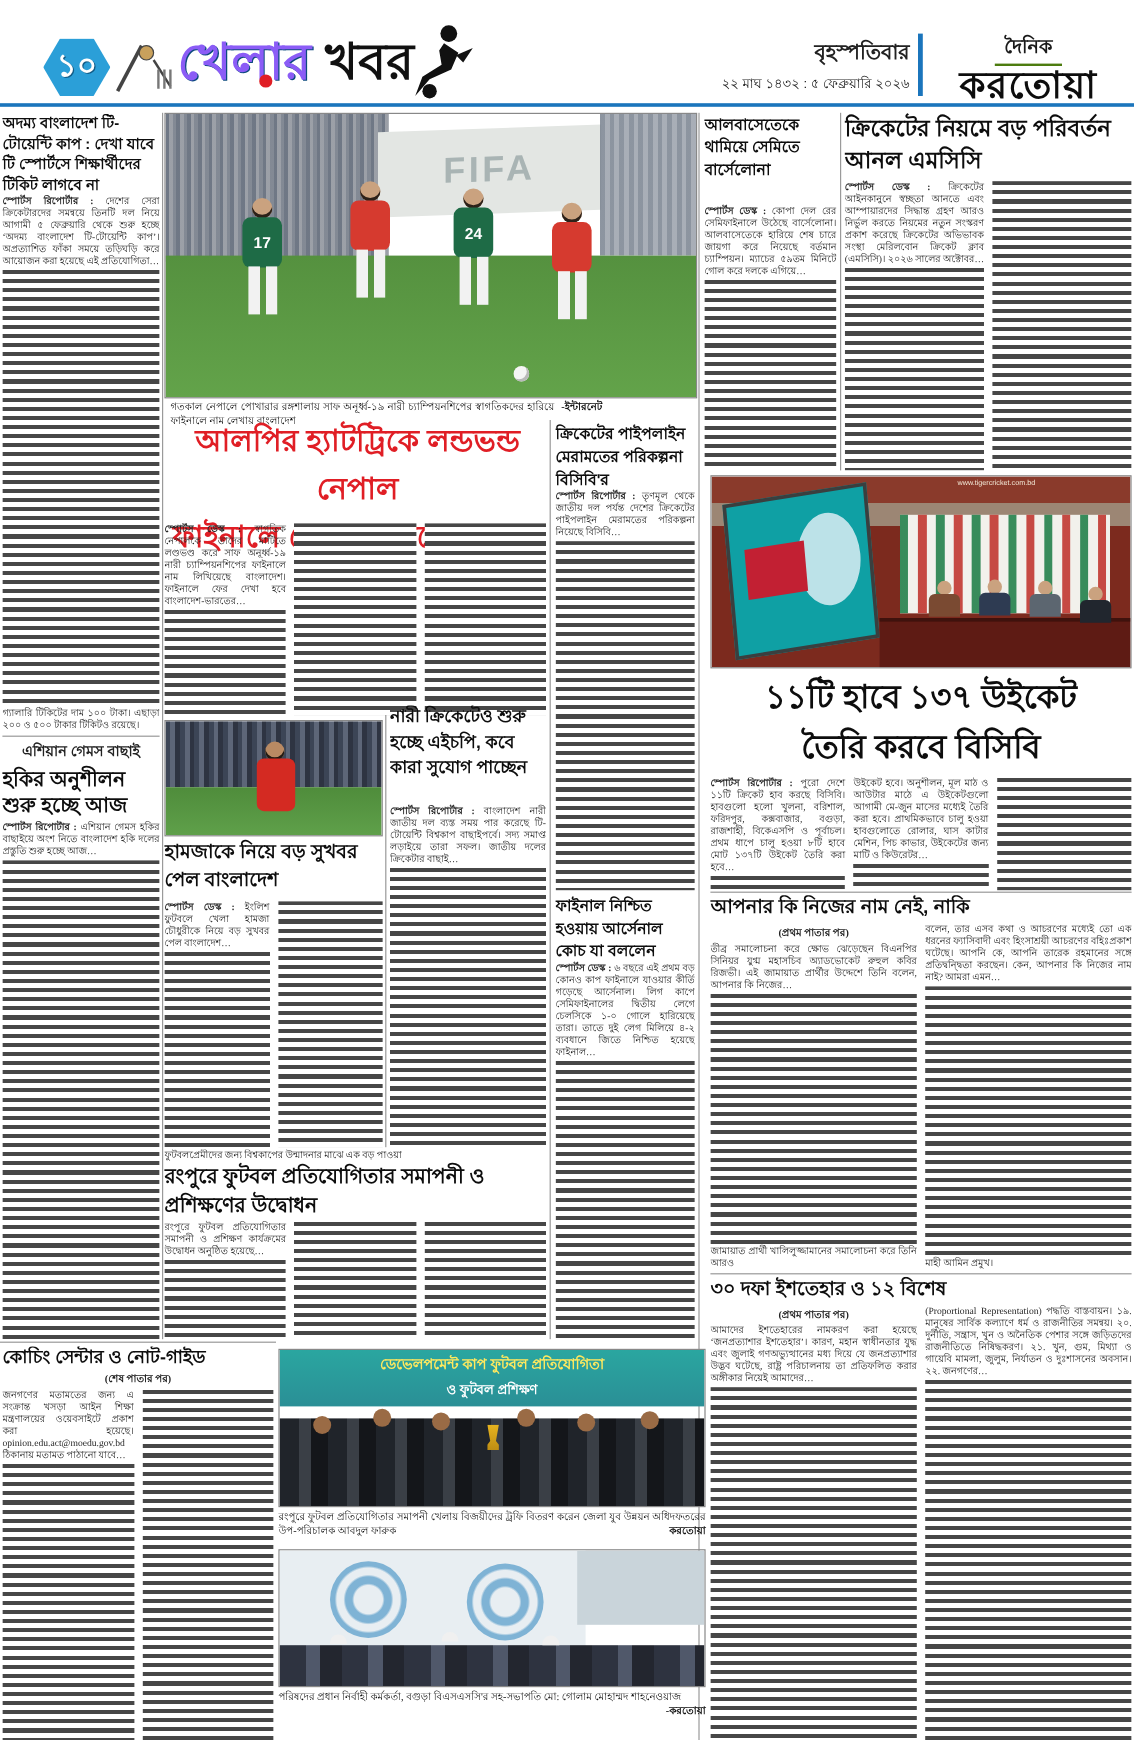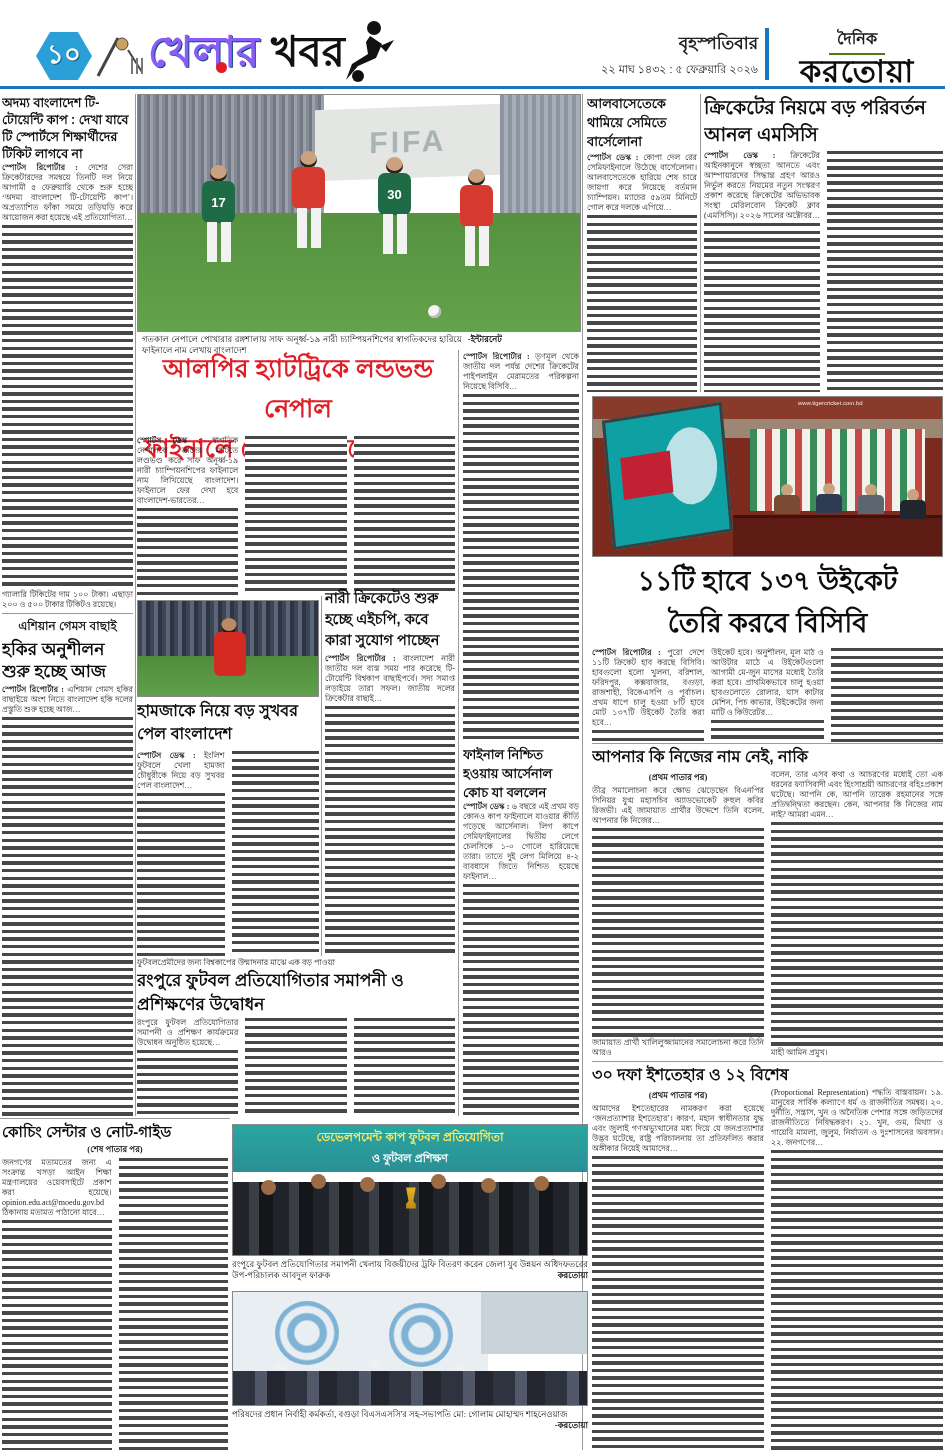--- a/index.html
+++ b/index.html
@@ -172,21 +172,21 @@
       <div class="p-legs"></div>
     </div>
     <div class="player" style="left:150px;top:56px">
       <div class="p-head"></div>
       <div class="p-torso t-red"></div>
       <div class="p-legs"></div>
     </div>
     <div class="player" style="left:236px;top:62px">
       <div class="p-head"></div>
       <div class="p-torso t-green">
-          <span>30</span>
+          <span>24</span>
         </div>
       <div class="p-legs"></div>
     </div>
     <div class="player" style="left:318px;top:74px">
       <div class="p-head"></div>
       <div class="p-torso t-red"></div>
       <div class="p-legs"></div>
     </div>
     <div class="ball" style="left:290px;top:210px"></div>
   </div>
@@ -210,20 +210,21 @@
       <div>
           <div class="greek"></div>
         </div>
       <div>
           <div class="greek"></div>
         </div>
     </div>
   </div>
 
   <div class="art" style="left:463px;top:352px;width:116px;height:390px">
+    <h3 class="hl" style="font-size:13px;line-height:19px">ক্রিকেটের পাইপলাইন মেরামতের পরিকল্পনা বিসিবি'র</h3>
     <p class="bt"><span class="byline">স্পোর্টস রিপোর্টার :</span>
       <span>তৃণমূল থেকে জাতীয় দল পর্যন্ত দেশের ক্রিকেটের পাইপলাইন মেরামতের পরিকল্পনা নিয়েছে বিসিবি…</span></p>
     <div class="greek"></div>
   </div>
 
   <div class="ph" style="left:137px;top:600px;width:182px;height:97px">
     <div class="pf-crowd"></div>
     <div class="pf-pitch"></div>
     <div class="pf-man-head"></div>
     <div class="pf-man-body"></div>
@@ -239,21 +240,21 @@
           <div class="greek"></div>
         </div>
     </div>
   </div>
   <div class="art" style="left:137px;top:699px;width:182px;height:49px">
     <h3 class="hl hl-center" style="font-size:16px;line-height:23px">হামজাকে নিয়ে বড় সুখবর পেল বাংলাদেশ</h3>
   </div>
 
   <div class="art" style="left:325px;top:588px;width:130px;height:368px">
     <h3 class="hl" style="font-size:14.5px;line-height:21px">নারী ক্রিকেটেও শুরু হচ্ছে এইচপি, কবে কারা সুযোগ পাচ্ছেন</h3>
-    <p class="bt" style="margin-top:3px"><span class="byline">স্পোর্টস রিপোর্টার :</span>
+    <p class="bt" style="margin-top:20px"><span class="byline">স্পোর্টস রিপোর্টার :</span>
       <span>বাংলাদেশ নারী জাতীয় দল ব্যস্ত সময় পার করেছে টি-টোয়েন্টি বিশ্বকাপ বাছাইপর্বে। সদ্য সমাপ্ত লড়াইয়ে তারা সফল। জাতীয় দলের ক্রিকেটার বাছাই…</span></p>
     <div class="greek"></div>
   </div>
 
   <div class="art" style="left:463px;top:745px;width:116px;height:371px">
     <h3 class="hl" style="font-size:13px;line-height:19px">ফাইনাল নিশ্চিত হওয়ায় আর্সেনাল কোচ যা বললেন</h3>
     <p class="bt"><span class="byline">স্পোর্টস ডেস্ক :</span>
       <span>৬ বছরে এই প্রথম বড় কোনও কাপ ফাইনালে যাওয়ার কীর্তি গড়েছে আর্সেনাল। লিগ কাপে সেমিফাইনালের দ্বিতীয় লেগে চেলসিকে ১-০ গোলে হারিয়েছে তারা। তাতে দুই লেগ মিলিয়ে ৪-২ ব্যবধানে জিতে নিশ্চিত হয়েছে ফাইনাল…</span></p>
     <div class="greek"></div>
   </div>
@@ -270,21 +271,21 @@
           <div class="greek"></div>
         </div>
       <div>
           <div class="greek"></div>
         </div>
     </div>
   </div>
 
   <div class="art" style="left:587px;top:94px;width:110px;height:298px">
     <h3 class="hl hl-center" style="font-size:13px;line-height:19px">আলবাসেতেকে থামিয়ে সেমিতে বার্সেলোনা</h3>
-    <p class="bt" style="margin-top:2px"><span class="byline">স্পোর্টস ডেস্ক :</span>
+    <p class="bt" style="margin-top:20px"><span class="byline">স্পোর্টস ডেস্ক :</span>
       <span>কোপা দেল রের সেমিফাইনালে উঠেছে বার্সেলোনা। আলবাসেতেকে হারিয়ে শেষ চারে জায়গা করে নিয়েছে বর্তমান চ্যাম্পিয়ন। ম্যাচের ৫৯তম মিনিটে গোল করে দলকে এগিয়ে…</span></p>
     <div class="greek"></div>
   </div>
 
   <div class="art" style="left:704px;top:94px;width:239px;height:298px">
     <h3 class="hl hl-center" style="font-size:19px;line-height:27px">ক্রিকেটের নিয়মে বড় পরিবর্তন আনল এমসিসি</h3>
     <div class="gcols" style="margin-top:3px">
       <div>
           <p class="bt"><span class="byline">স্পোর্টস ডেস্ক :</span>
         <span>ক্রিকেটের আইনকানুনে স্বচ্ছতা আনতে এবং আম্পায়ারদের সিদ্ধান্ত গ্রহণ আরও নির্ভুল করতে নিয়মের নতুন সংস্করণ প্রকাশ করেছে ক্রিকেটের অভিভাবক সংস্থা মেরিলবোন ক্রিকেট ক্লাব (এমসিসি)। ২০২৬ সালের অক্টোবর…</span></p>

